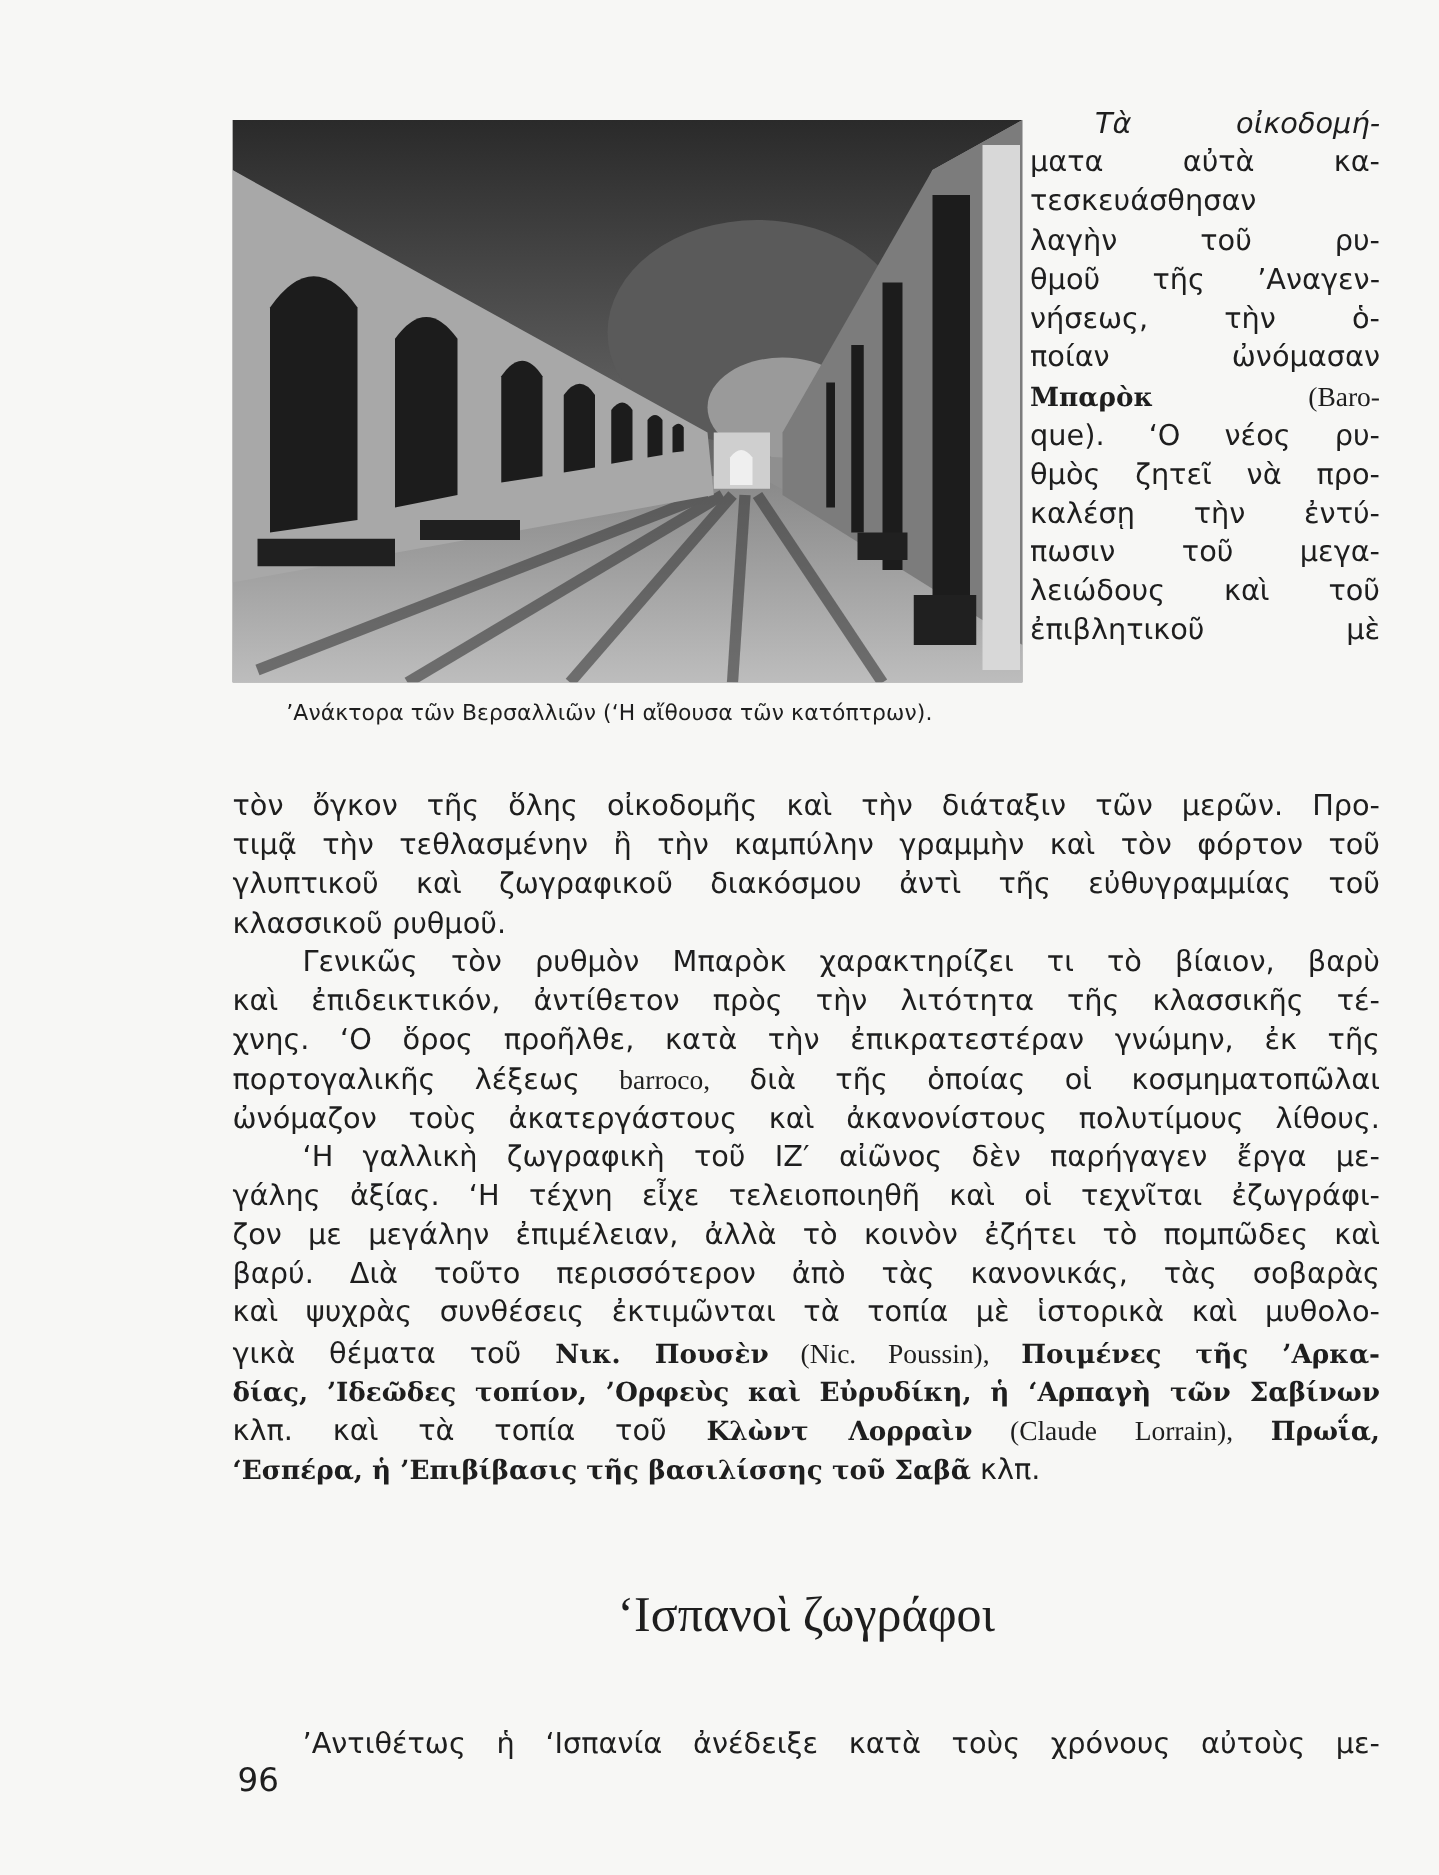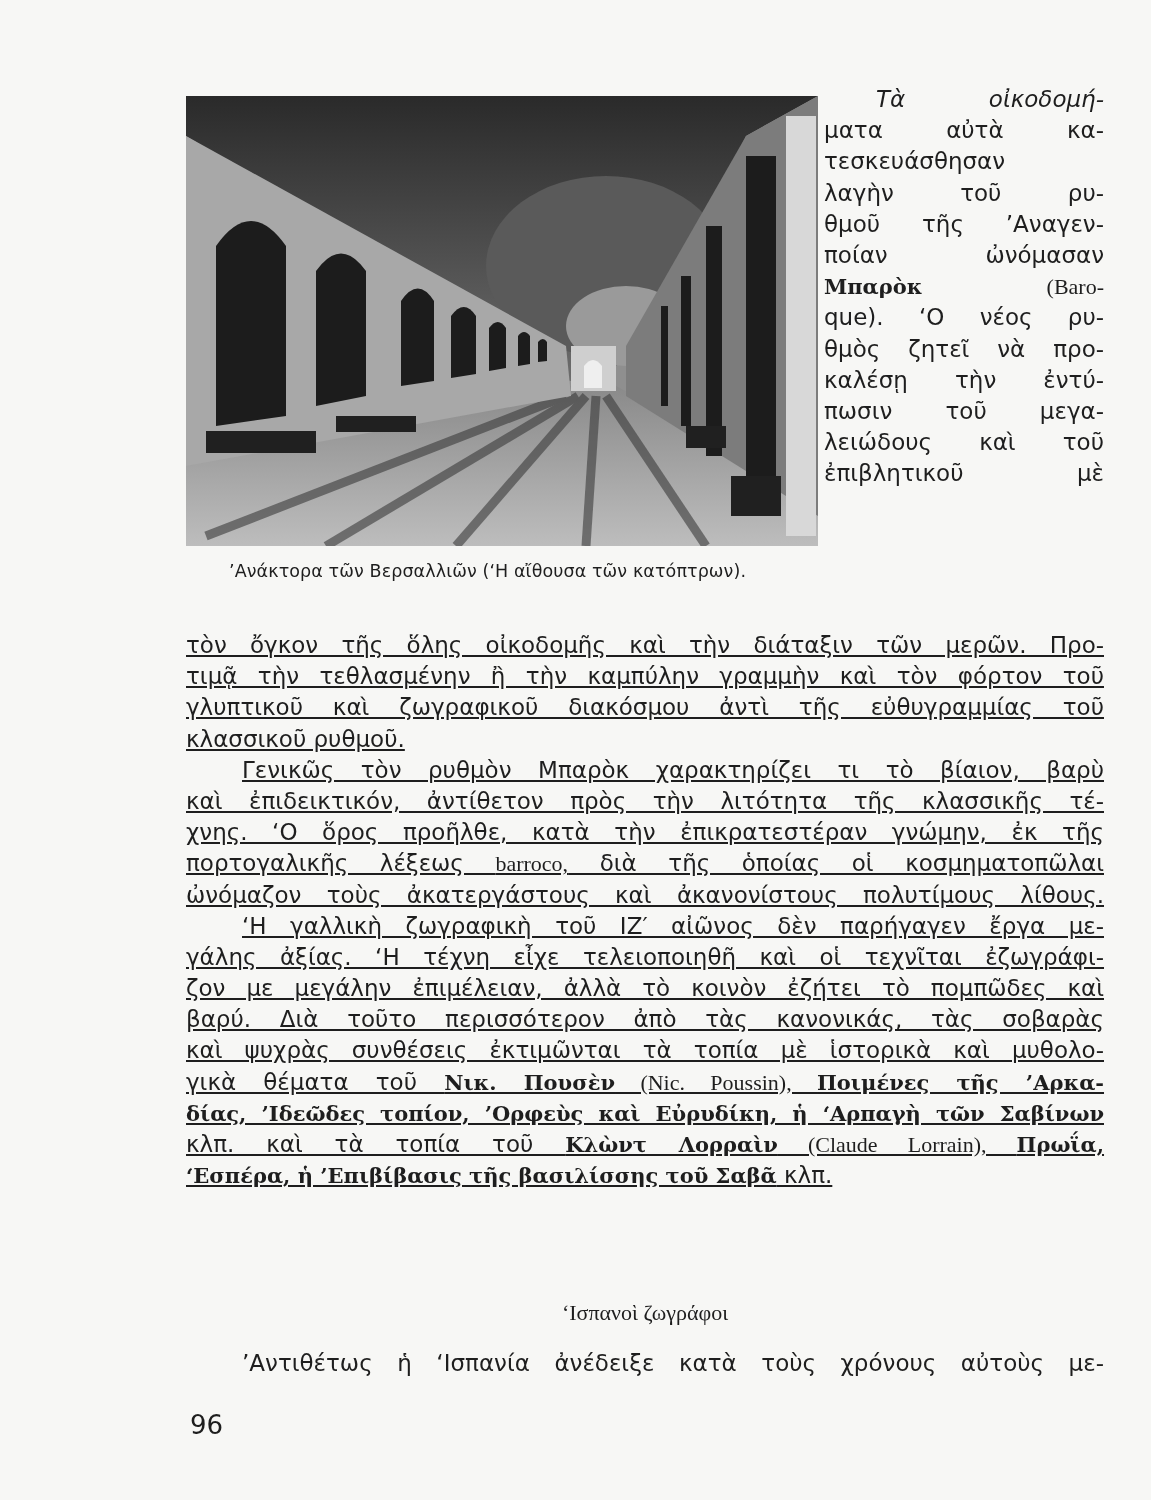--- a/index.html
+++ b/index.html
@@ -29,36 +29,36 @@
     font-size: 23px; line-height: 31.2px;
   }
   .side .ln { display: block; white-space: nowrap; text-align: justify; text-align-last: justify; height: 31.2px; }
   .side .ln.first { padding-left: 52px; font-style: italic; }
 
   
   .body {
     position: absolute; left: 186px; top: 630px; width: 918px;
     font-size: 23px; line-height: 31.2px;
   }
-  .body .ln { display: block; white-space: nowrap; text-align: justify; text-align-last: justify; height: 31.2px; text-decoration: underline; }
+  .body .ln { display: block; white-space: nowrap; text-align: justify; text-align-last: justify; height: 31.2px; }
   .body .ln.last { text-align-last: left; }
   .body .ln.indent { padding-left: 56px; }
   .b { font-family: "DejaVu Serif", serif; font-weight: bold; font-size: 21px; }
   .rom { font-family: "Liberation Serif", serif; font-size: 22px; }
 
   .heading {
-    position: absolute; left: 186px; top: 1300px; width: 918px; text-align: center;
-    font-family: "Liberation Serif", serif; font-size: 22px;
+    position: absolute; left: 186px; top: 1268px; width: 918px; text-align: center;
+    font-family: "Liberation Serif", serif; font-size: 40px;
   }
 
   .final {
     position: absolute; left: 186px; top: 1348px; width: 918px;
     font-size: 23px; line-height: 31.2px;
   }
-  .final .ln { display: block; white-space: nowrap; text-align: justify; text-align-last: justify; padding-left: 56px; }
+  .final .ln { display: block; white-space: nowrap; text-align: justify; text-align-last: justify; padding-left: 56px; margin-top: 32px; }
 
   .page-number {
     position: absolute; left: 190px; top: 1410px;
     font-family: "DejaVu Sans", sans-serif; font-size: 26px;
   }
 </style>
 </head>
 <body>
 
 <div class="page">
@@ -123,20 +123,21 @@
   </div>
 
   <div class="caption">’Ανάκτορα τῶν Βερσαλλιῶν (‘Η αἴθουσα τῶν κατόπτρων).</div>
 
   <div class="side">
     <span class="ln first">Τὰ οἰκοδομή-</span>
     <span class="ln">ματα αὐτὰ κα-</span>
     <span class="ln">τεσκευάσθησαν</span>
     <span class="ln">λαγὴν τοῦ ρυ-</span>
     <span class="ln">θμοῦ τῆς ’Αναγεν-</span>
+    <span class="ln">νήσεως, τὴν ὁ-</span>
     <span class="ln">ποίαν ὠνόμασαν</span>
     <span class="ln"><span class="b">Μπαρὸκ</span><span class="rom"> (Baro-</span></span>
     <span class="ln">que). ‘Ο νέος ρυ-</span>
     <span class="ln">θμὸς ζητεῖ νὰ προ-</span>
     <span class="ln">καλέσῃ τὴν ἐντύ-</span>
     <span class="ln">πωσιν τοῦ μεγα-</span>
     <span class="ln">λειώδους καὶ τοῦ</span>
     <span class="ln">ἐπιβλητικοῦ  μὲ</span>
   </div>
 

